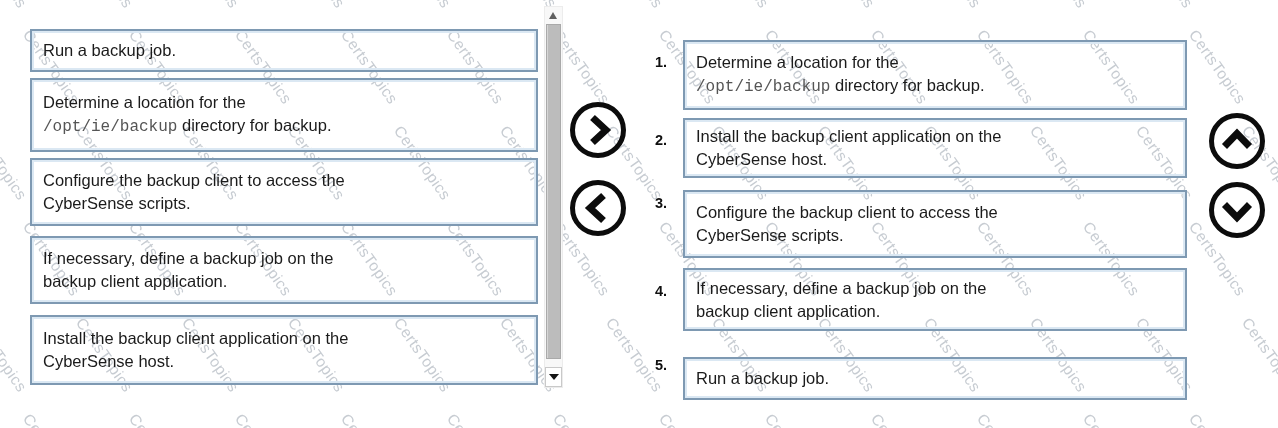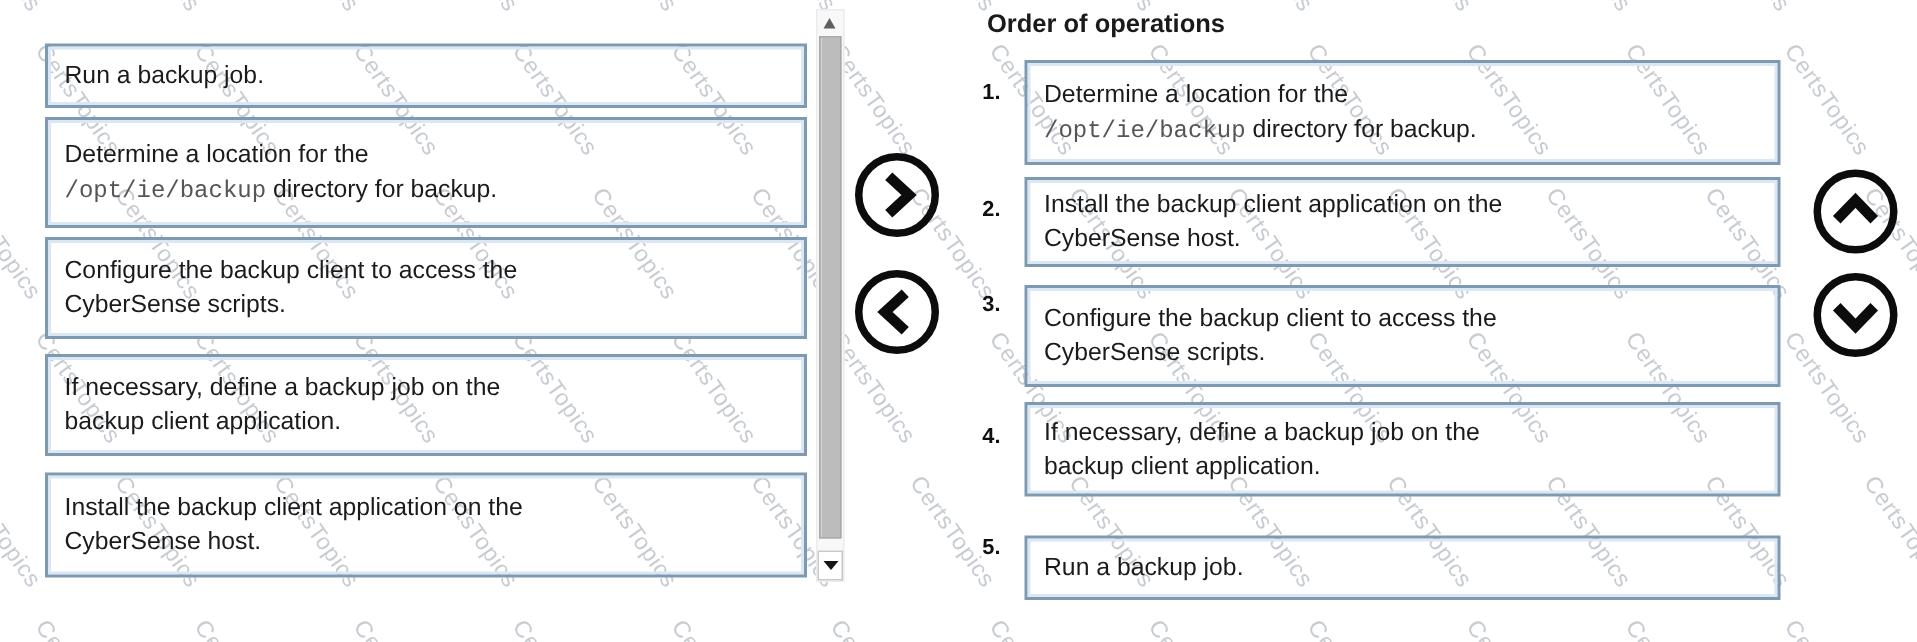--- a/index.html
+++ b/index.html
@@ -203,21 +203,20 @@
       <path d="M23.5 16.5 L37 29 L23.5 41.5" fill="none" stroke="#0c0c0c" stroke-width="7"></path>
     </svg>
   </button>
   <button class="circle-btn" style="left:569px;top:179px">
     <svg width="58" height="58" viewBox="0 0 58 58">
       <circle cx="29" cy="29" r="25.5" fill="none" stroke="#0c0c0c" stroke-width="5"></circle>
       <path d="M34.5 16.5 L21 29 L34.5 41.5" fill="none" stroke="#0c0c0c" stroke-width="7"></path>
     </svg>
   </button>
 
-  <div id="list-title">Order of operations</div>
   <div id="order-panel">
       <div class="row" style="left: 640px; top: 40px;">
         <span class="order-num" style="padding-top: 14px;">1.</span>
         <div class="item-box" style="width: 504px; height: 70px;">
           <div>
             <div><span>Determine a location for the</span></div>
             <div><span class="mono">/opt/ie/backup</span><span> directory for backup.</span></div>
           </div>
         </div>
       </div>

